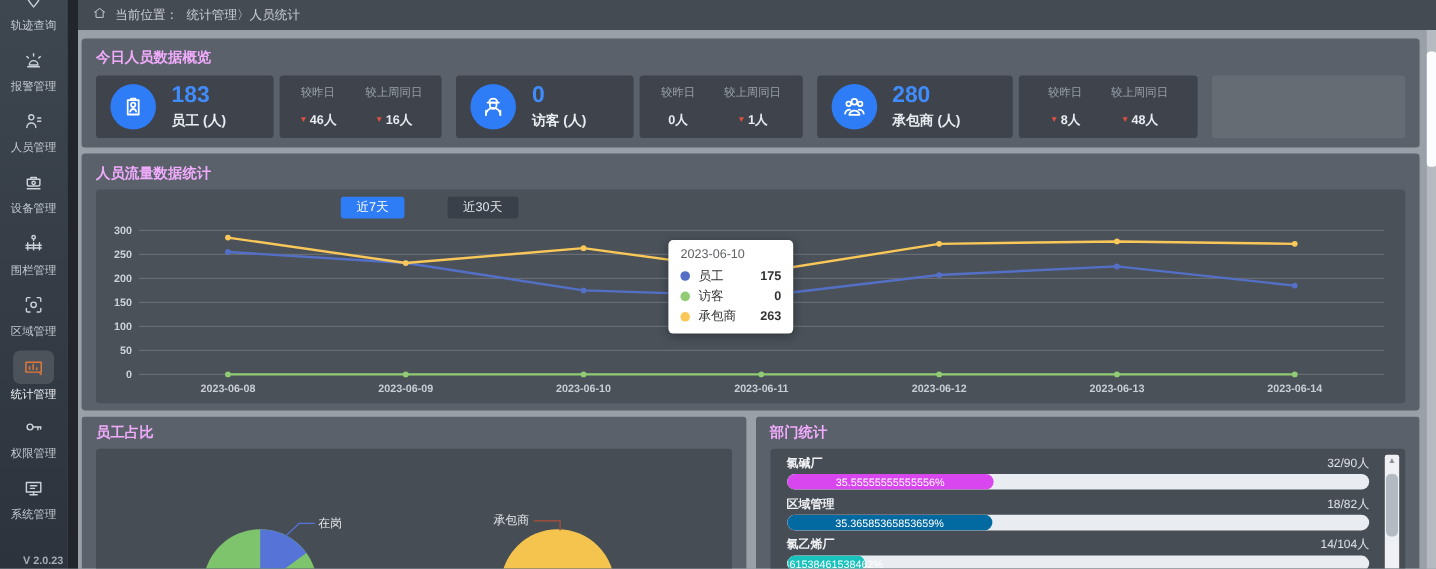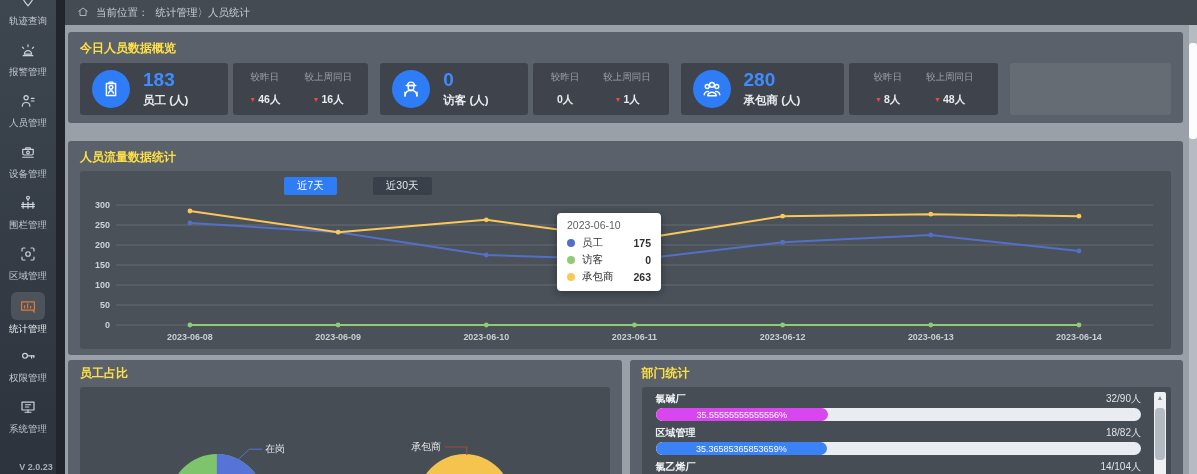--- a/index.html
+++ b/index.html
@@ -23,42 +23,42 @@
   .side-strip { width:9px; flex:0 0 9px; background:#22262c; }
 
   
   .main { flex:1; display:flex; flex-direction:column; background:#9aa0a8; position:relative; }
   .topbar { height:25px; flex:0 0 25px; background:#454b53; display:flex; align-items:center;
     padding-left:12px; gap:7px; color:#c9ced5; font-size:10.5px; }
   .crumb-path { color:#c9ced5; }
 
   .content { flex:1; padding:7px 14px 0 3px; display:flex; flex-direction:column; overflow:hidden; }
   .panel { background:#5a616a; border-radius:3px; padding:8px 12px; }
-  .panel-title { font-size:12px; font-weight:bold; color:#fde047; }
+  .panel-title { font-size:12px; font-weight:bold; color:#f0abfc; }
 
   
   .cards-row { display:flex; gap:12px; margin-top:6px; height:52px; }
   .card-group { display:flex; gap:5px; }
   .g1 { flex:1; } .g2 { flex:1; } .g3 { flex:1.1; }
   .card-empty { flex:0.56; background:rgba(255,255,255,.07); border-radius:3px; }
   .stat-card { background:#3f444c; border-radius:3px; display:flex; align-items:center;
     padding:0 12px; gap:13px; flex:1.2; }
   .icon-circle { width:38px; height:38px; border-radius:50%; background:#2e7cf6; color:#fff;
     display:flex; align-items:center; justify-content:center; flex:0 0 38px; }
   .stat-value { color:#3f8cff; font-size:19px; font-weight:bold; line-height:1.1; }
   .stat-label { color:#e9ecf0; font-size:11.5px; font-weight:bold; margin-top:2px; white-space:nowrap; }
   .compare-card { background:#3f444c; border-radius:3px; display:flex; gap:24px; padding:0 16px;
     align-items:center; justify-content:center; flex:1; }
   .cmp-col { text-align:center; }
   .cmp-label { color:#99a0a9; font-size:9.5px; white-space:nowrap; }
   .cmp-value { color:#e8ebef; font-size:10.5px; font-weight:bold; margin-top:9px; white-space:nowrap; }
   .arrow-down { color:#e0503f; font-size:7px; margin-right:2px; vertical-align:1px; }
 
   
-  .flow-panel { margin-top:18px; padding-bottom:6px; }
+  .flow-panel { margin-top:5px; padding-bottom:6px; }
   .chart-card { background:#4a5159; border-radius:3px; margin-top:5px; padding:3px 8px 2px;
     position:relative; height:178px; }
   .tabs { display:flex; gap:36px; margin:3px 0 0 196px; }
   .tab { font-size:10.5px; padding:2px 13px; border-radius:2px; background:#394049; color:#e2e6ea;
     cursor:pointer; white-space:nowrap; }
   .tab.active { background:#2e7cf6; color:#fff; }
   .chart-svg { display:block; width:100%; height:150px; margin-top:2px; }
   .tooltip { position:absolute; left:477px; top:42px; background:#fff; border-radius:4px;
     padding:6px 10px 7px; box-shadow:0 2px 8px rgba(0,0,0,.35); z-index:5; min-width:104px; }
   .tt-date { color:#606266; font-size:10.5px; margin-bottom:5px; }
@@ -415,21 +415,21 @@
                 <div class="dept-bar">
                   <div class="dept-fill" style="width: 35.5556%; background: #d946ef;">35.55555555555556%</div>
                 </div>
               </div>
               <div class="dept-row">
                 <div class="dept-head">
                   <span class="dept-name">区域管理</span>
                   <span class="dept-count">18/82人</span>
                 </div>
                 <div class="dept-bar">
-                  <div class="dept-fill" style="width: 35.3659%; background: #3b82f6;">35.36585365853659%</div>
+                  <div class="dept-fill" style="width: 35.3659%; background: #0369a1;">35.36585365853659%</div>
                 </div>
               </div>
               <div class="dept-row">
                 <div class="dept-head">
                   <span class="dept-name">氯乙烯厂</span>
                   <span class="dept-count">14/104人</span>
                 </div>
                 <div class="dept-bar">
                   <div class="dept-fill" style="width: 13.4615%; background: rgb(25, 195, 189);">13.461538461538462%</div>
                 </div>

